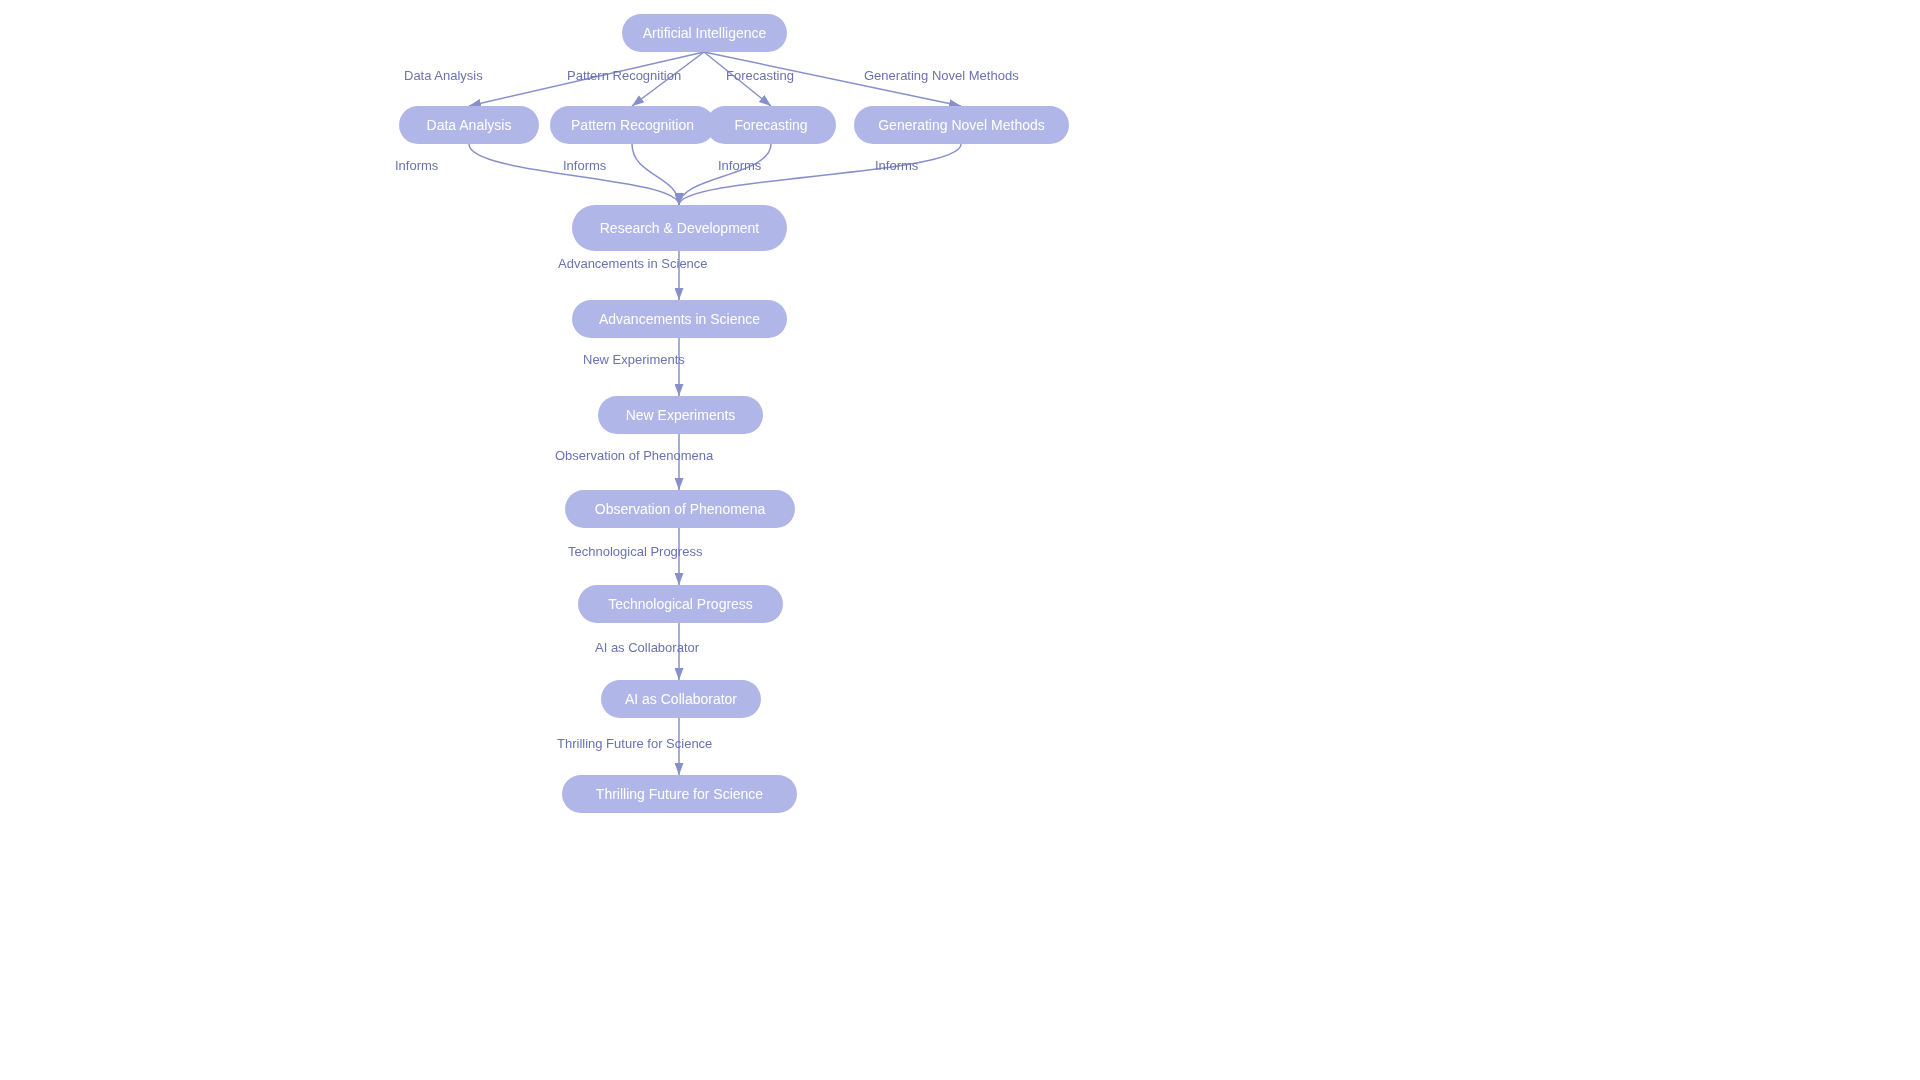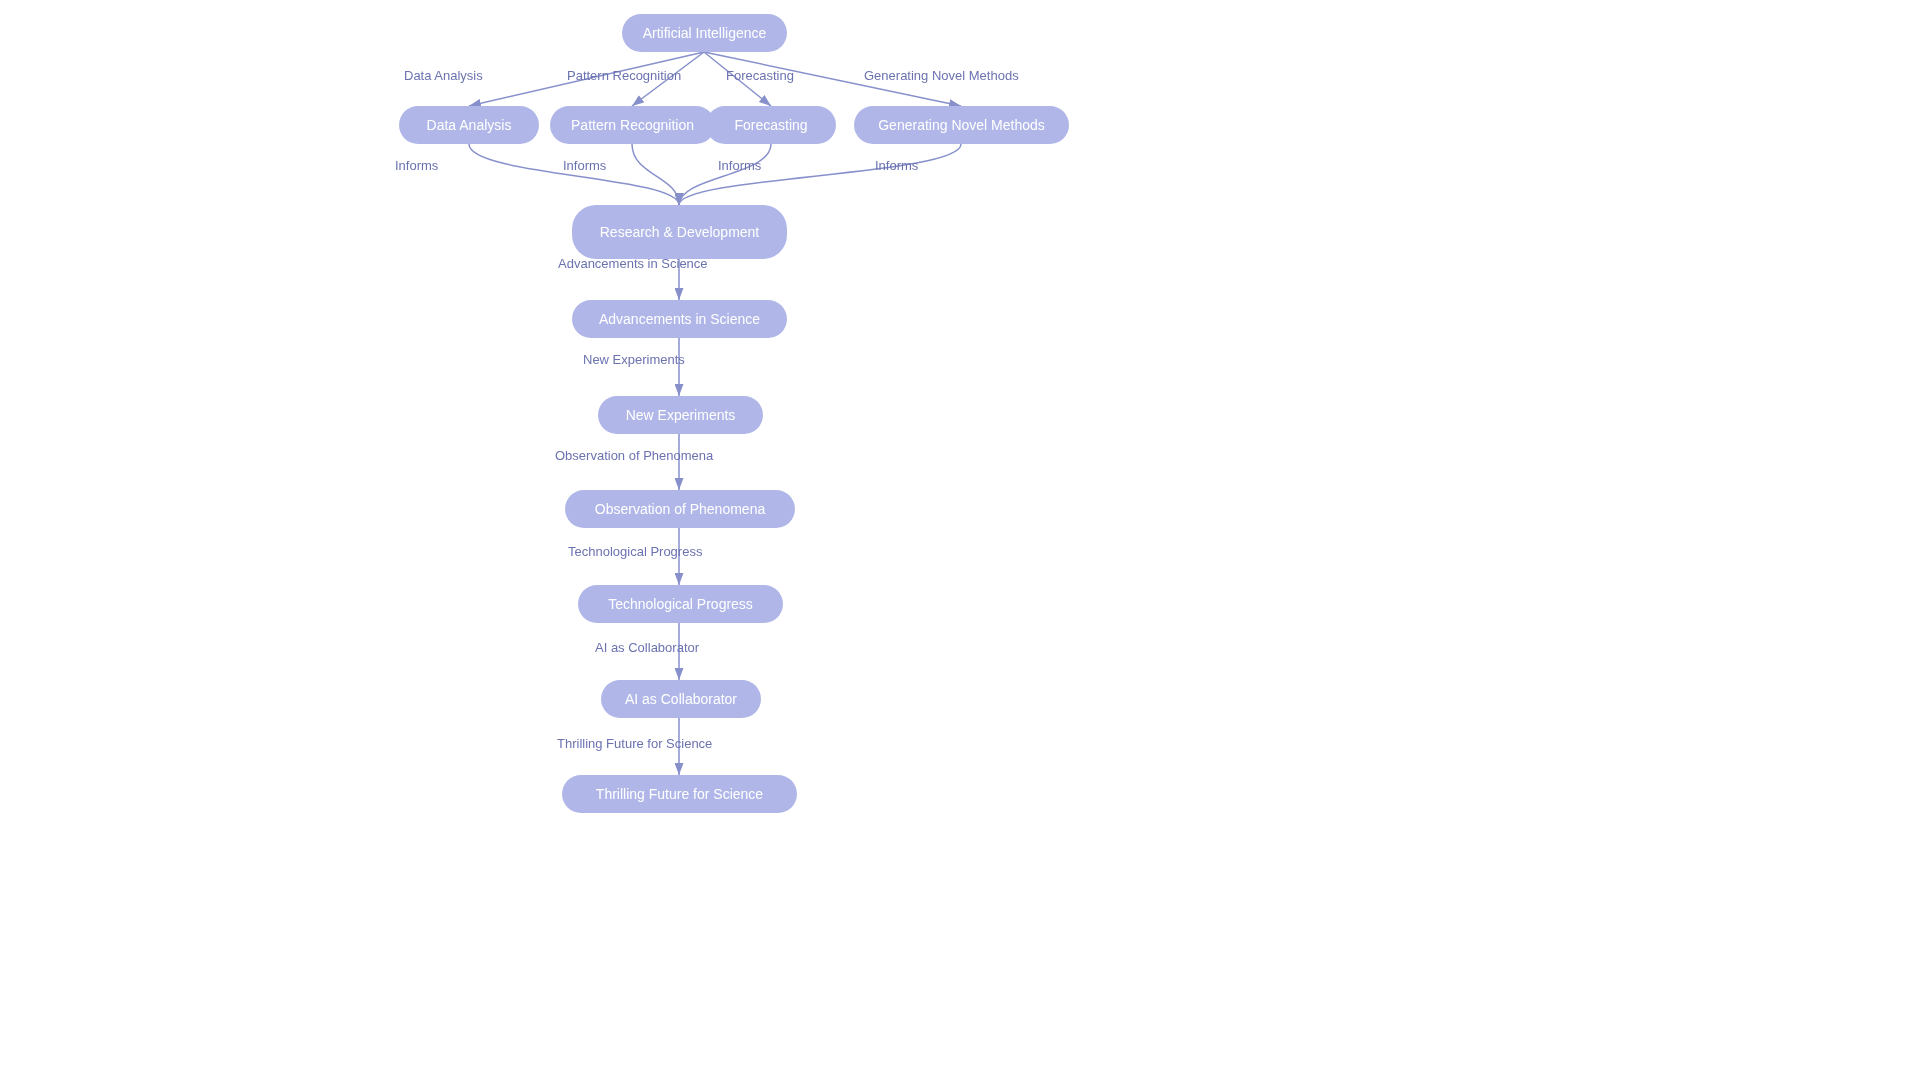--- a/index.html
+++ b/index.html
@@ -123,21 +123,21 @@
   <div class="label" style="left:563px; top:158px;">
     <span>Informs</span>
   </div>
   <div class="label" style="left:718px; top:158px;">
     <span>Informs</span>
   </div>
   <div class="label" style="left:875px; top:158px;">
     <span>Informs</span>
   </div>
 
-  <div class="node" style="left:572px; top:205px; width:215px; height:54px;">
+  <div class="node" style="left:572px; top:205px; width:215px; height:46px;">
     <span>Research &amp; Development</span>
   </div>
 
   <div class="label" style="left:558px; top:256px;">
     <span>Advancements in Science</span>
   </div>
 
   <div class="node" style="left:572px; top:300px; width:215px; height:38px;">
     <span>Advancements in Science</span>
   </div>

